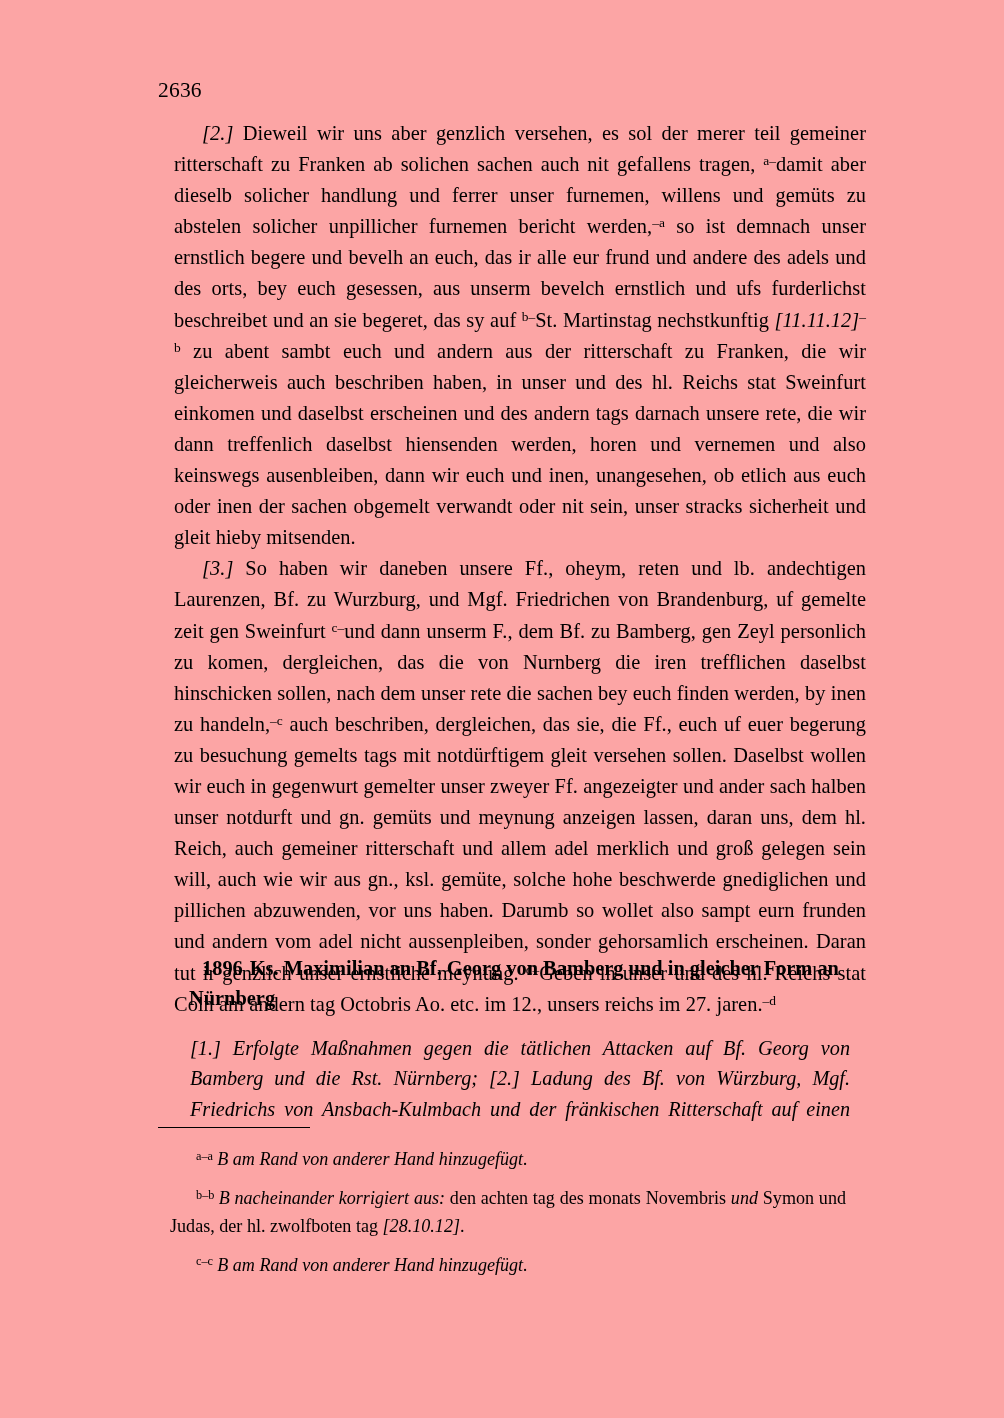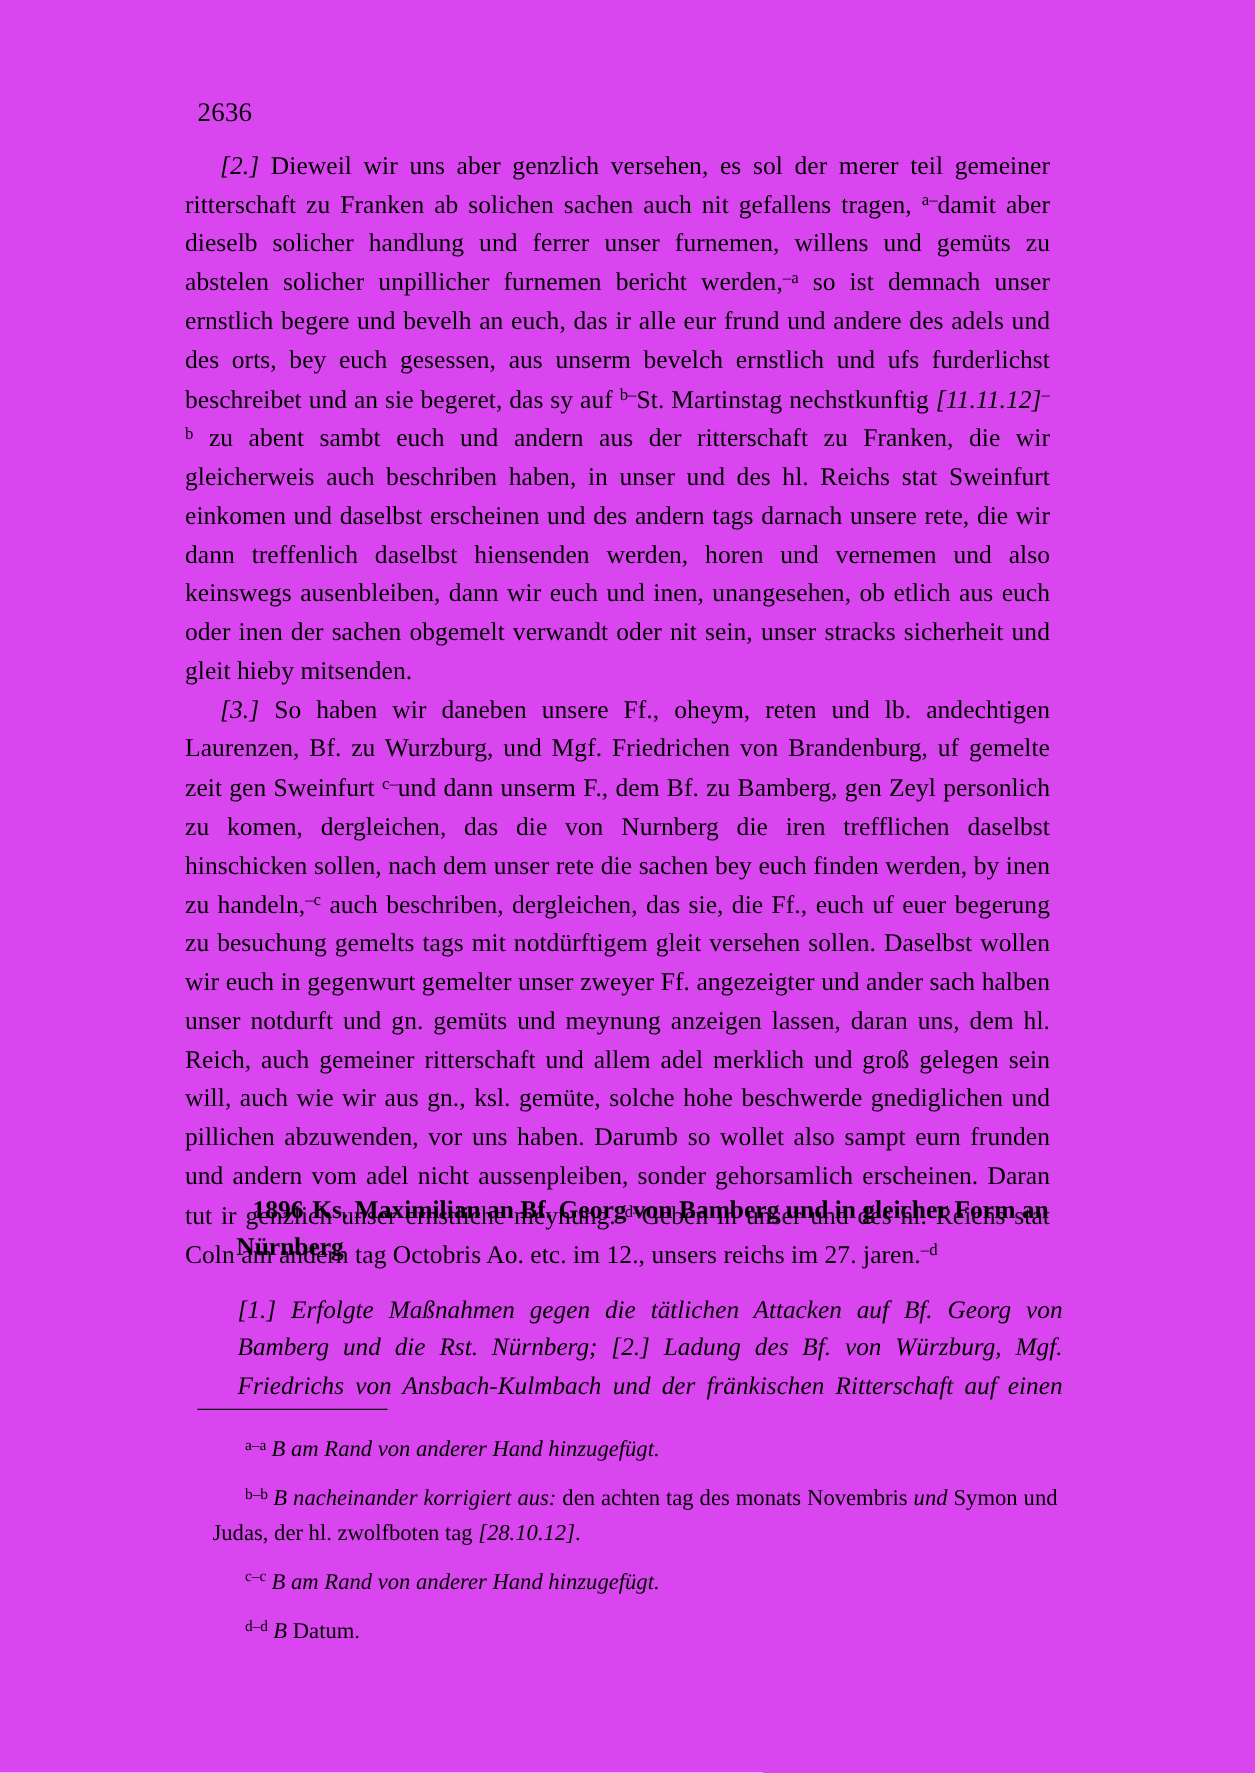--- a/index.html
+++ b/index.html
@@ -4,21 +4,21 @@
 <style>
   html, body {
     margin: 0;
     padding: 0;
     background: #ffffff;
   }
   .page {
     position: relative;
     width: 1004px;
     height: 1418px;
-    background: #d946ef;
+    background: #fca5a5;
     font-family: "Liberation Serif", "DejaVu Serif", serif;
     color: #000000;
     overflow: hidden;
     box-sizing: border-box;
   }
 
   
   .runhead {
     position: absolute;
     left: 158px;
@@ -38,21 +38,21 @@
     left: 215px;
     top: 2px;
     font-size: 18.5px;
     letter-spacing: 0.1px;
     white-space: nowrap;
   }
 
   
   .body-block {
     position: absolute;
-    left: 148px;
+    left: 174px;
     top: 118px;
     width: 692px;
   }
   p.para {
     margin: 0;
     font-size: 20.4px;
     line-height: 31.1px;
     text-align: justify;
     text-align-last: left;
     text-indent: 28px;
@@ -155,17 +155,16 @@
   <div class="fn-rule"></div>
 
   <div class="footnotes">
 
     <p class="fn"><span class="fmark">a–a</span><span class="fsrc">B am Rand von anderer Hand hinzugefügt.</span></p>
 
     <p class="fn"><span class="fmark">b–b</span><span class="fsrc">B nacheinander korrigiert aus:</span><span> den achten tag des monats Novembris </span><span class="fsrc">und</span><span> Symon und Judas, der hl. zwolfboten tag </span><span class="fsrc">[28.10.12]</span><span>.</span></p>
 
     <p class="fn"><span class="fmark">c–c</span><span class="fsrc">B am Rand von anderer Hand hinzugefügt.</span></p>
 
-    <p class="fn"><span class="fmark">d–d</span><span class="fsrc">B</span><span> Datum.</span></p>
 
   </div>
 
 </div>
 
 </body></html>

